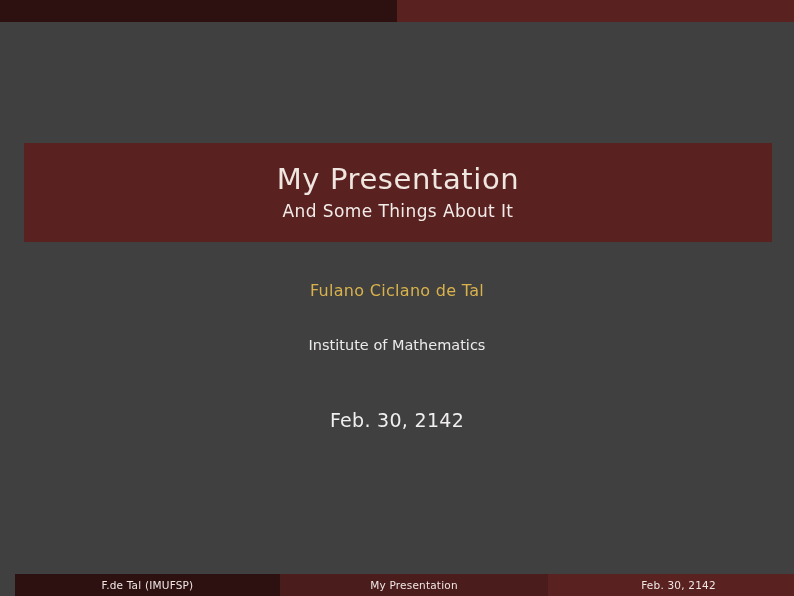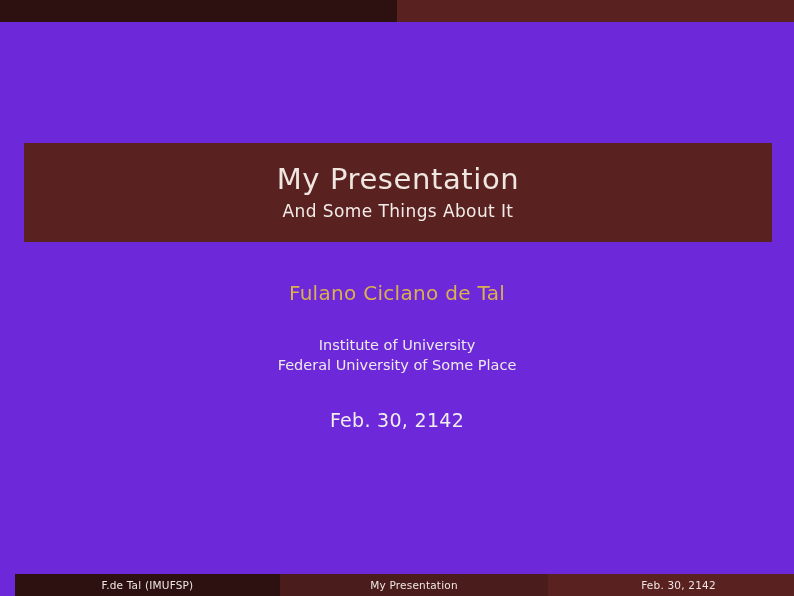--- a/index.html
+++ b/index.html
@@ -4,21 +4,21 @@
 <style>
   html, body {
     margin: 0;
     padding: 0;
     background: #1a1a1a;
   }
   #slide {
     position: relative;
     width: 794px;
     height: 596px;
-    background: #6d28d9;
+    background: #404040;
     overflow: hidden;
     font-family: "DejaVu Sans", sans-serif;
   }
 
   
   #headbar {
     position: absolute;
     left: 0;
     top: 0;
     width: 794px;
@@ -69,21 +69,21 @@
   }
 
   
   #author {
     position: absolute;
     left: 0;
     top: 281px;
     width: 794px;
     text-align: center;
     color: #d9b24c;
-    font-size: 20px;
+    font-size: 16px;
     font-weight: 400;
     letter-spacing: 0.3px;
   }
 
   
   #institute {
     position: absolute;
     left: 0;
     top: 335px;
     width: 794px;
@@ -144,22 +144,21 @@
   </div>
 
   <div id="titleblock">
     <div id="title">My Presentation</div>
     <div id="subtitle">And Some Things About It</div>
   </div>
 
   <div id="author">Fulano Ciclano de Tal</div>
 
   <div id="institute">
-    <div>Institute of University</div>
-    <div>Federal University of Some Place</div>
+    <div>Institute of Mathematics</div>
   </div>
 
   <div id="date">Feb. 30, 2142</div>
 
   <div id="footbar">
     <div id="foot-author" class="foot-seg">F.de Tal  (IMUFSP)</div>
     <div id="foot-title" class="foot-seg">My Presentation</div>
     <div id="foot-date" class="foot-seg">Feb. 30, 2142</div>
   </div>
 

